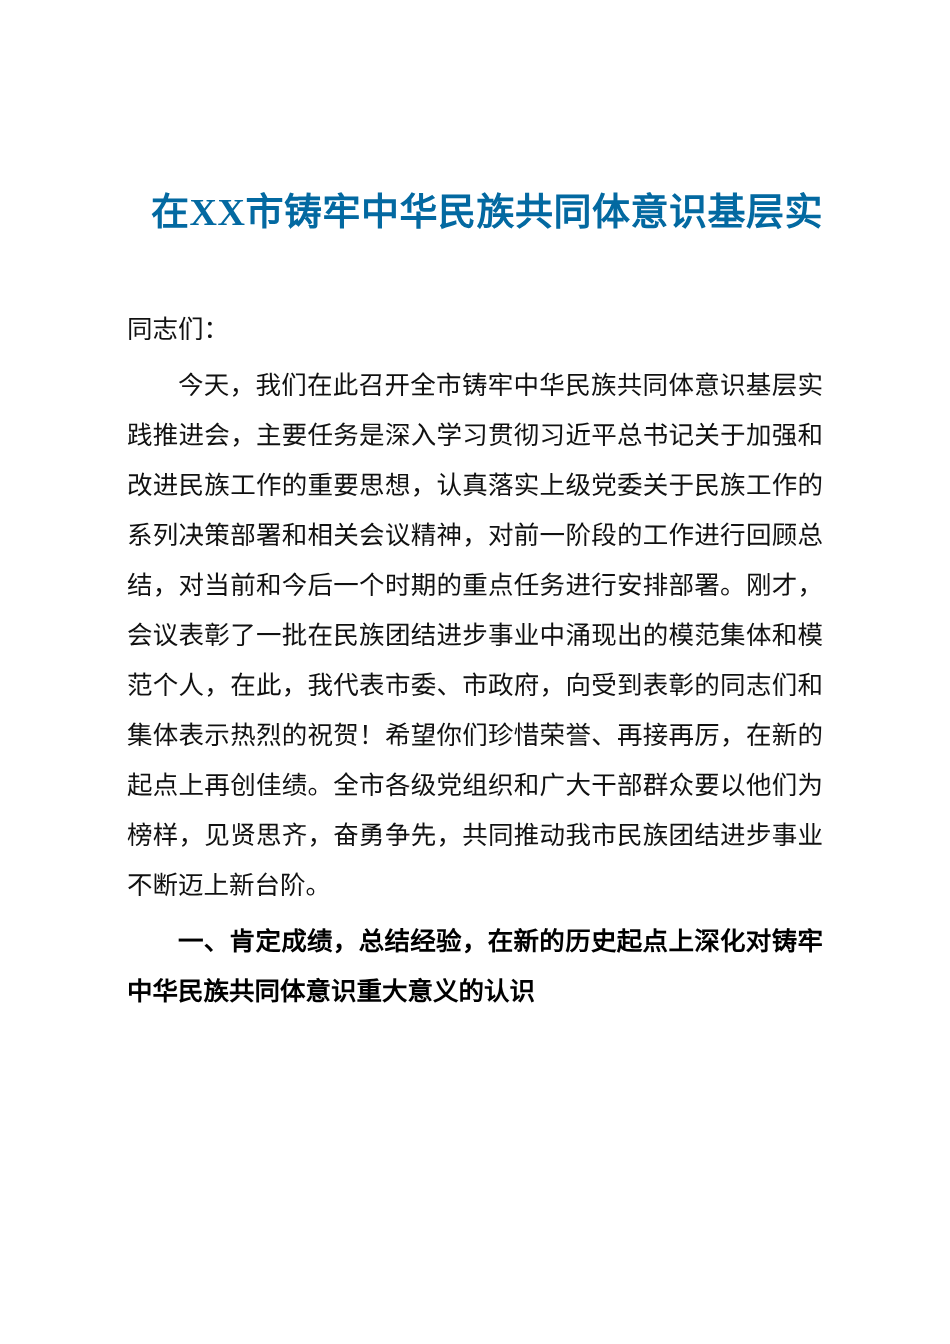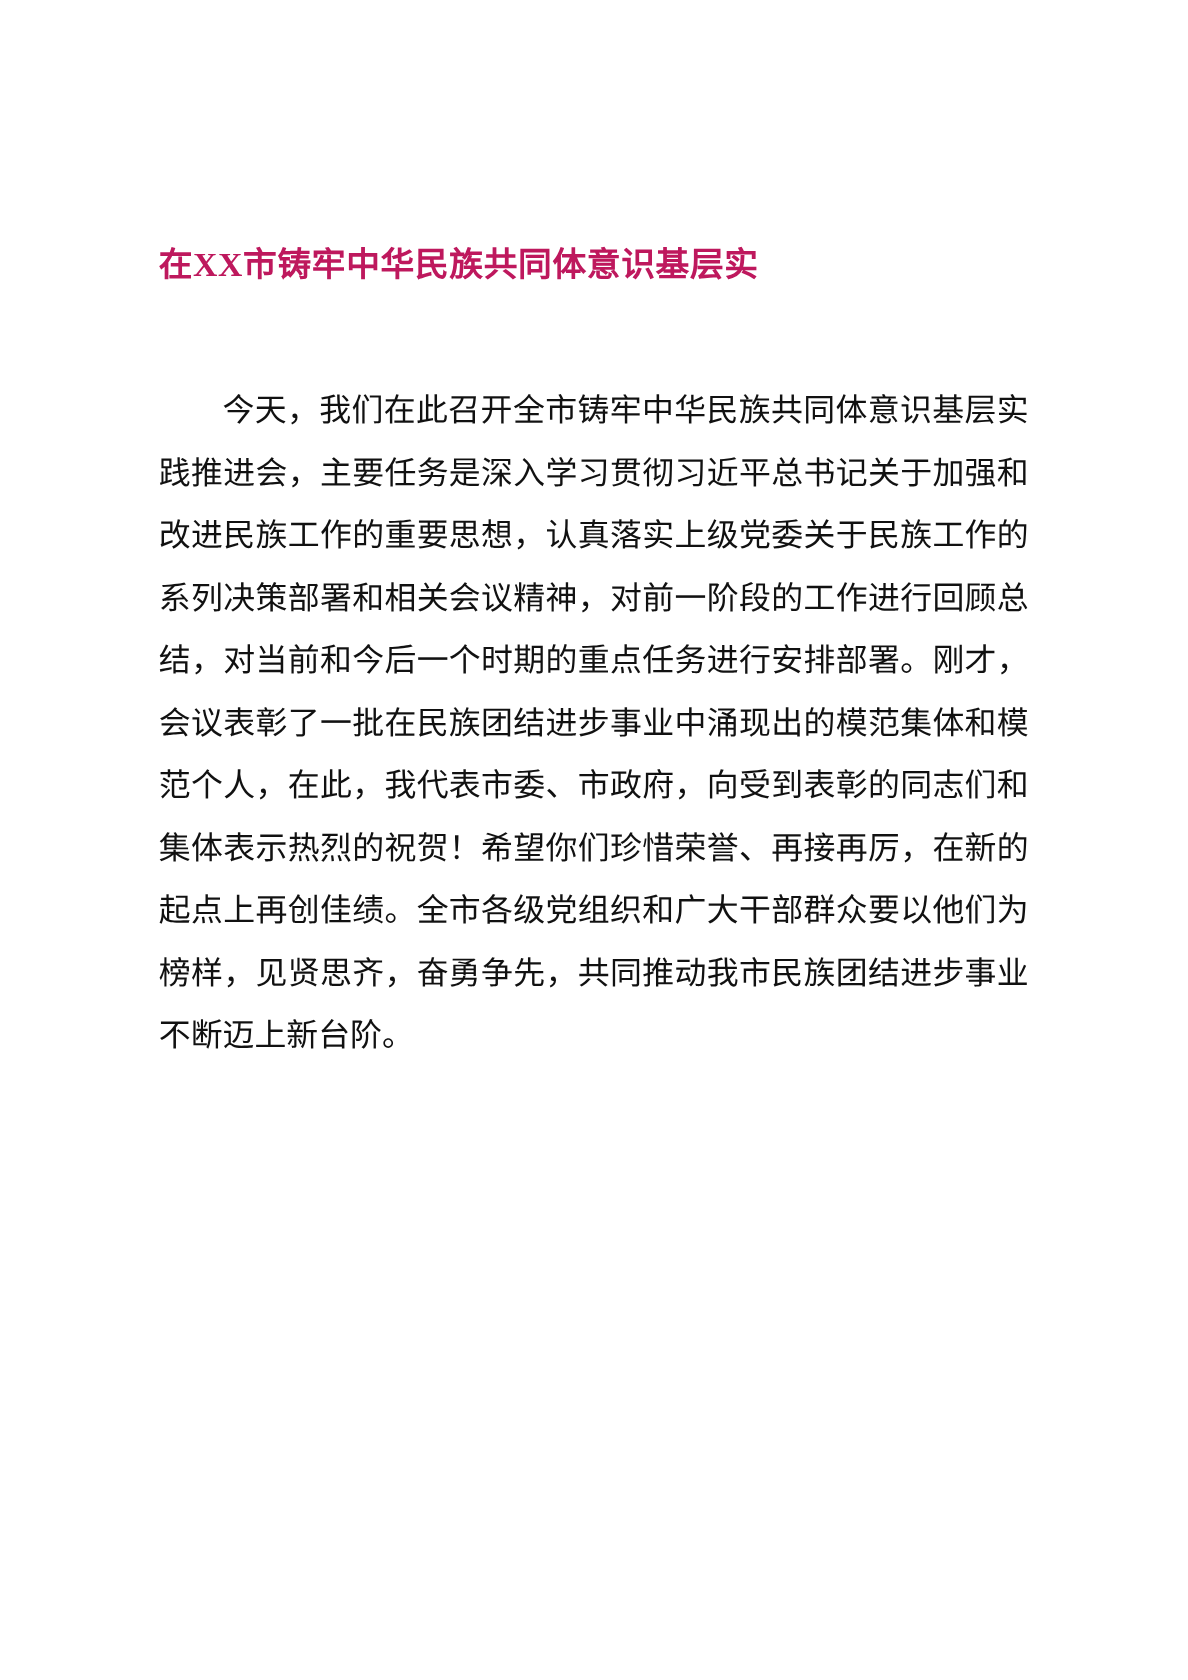--- a/index.html
+++ b/index.html
@@ -14,24 +14,24 @@
     margin: 0 auto;
     background: #ffffff;
     box-sizing: border-box;
     padding: 184px 127px 0 127px;
     overflow: hidden;
   }
   .doc-title {
     margin: 0 0 63px 0;
     font-family: "Liberation Serif", "DejaVu Serif", serif;
     font-weight: bold;
-    font-size: 27px;
+    font-size: 38px;
     line-height: 57px;
-    text-align: left;
-    color: #be185d;
+    text-align: right;
+    color: #0369a1;
     letter-spacing: 0.5px;
   }
   .doc-title .title-line {
     display: block;
     white-space: nowrap;
   }
   .doc-body {
     font-family: "Liberation Sans", "DejaVu Sans", sans-serif;
     font-size: 25.5px;
     line-height: 50px;
@@ -55,20 +55,22 @@
 <body>
 
 <div class="page">
 
   <h1 class="doc-title">
     <span class="title-line">在XX市铸牢中华民族共同体意识基层实</span>
   </h1>
 
   <div class="doc-body">
 
+    <p class="para">同志们：</p>
 
     <p class="para indent">今天，我们在此召开全市铸牢中华民族共同体意识基层实践推进会，主要任务是深入学习贯彻习近平总书记关于加强和改进民族工作的重要思想，认真落实上级党委关于民族工作的系列决策部署和相关会议精神，对前一阶段的工作进行回顾总结，对当前和今后一个时期的重点任务进行安排部署。刚才，会议表彰了一批在民族团结进步事业中涌现出的模范集体和模范个人，在此，我代表市委、市政府，向受到表彰的同志们和集体表示热烈的祝贺！希望你们珍惜荣誉、再接再厉，在新的起点上再创佳绩。全市各级党组织和广大干部群众要以他们为榜样，见贤思齐，奋勇争先，共同推动我市民族团结进步事业不断迈上新台阶。</p>
 
 
+    <p class="para indent heading">一、肯定成绩，总结经验，在新的历史起点上深化对铸牢中华民族共同体意识重大意义的认识</p>
 
   </div>
 
 </div>
 
 </body></html>

